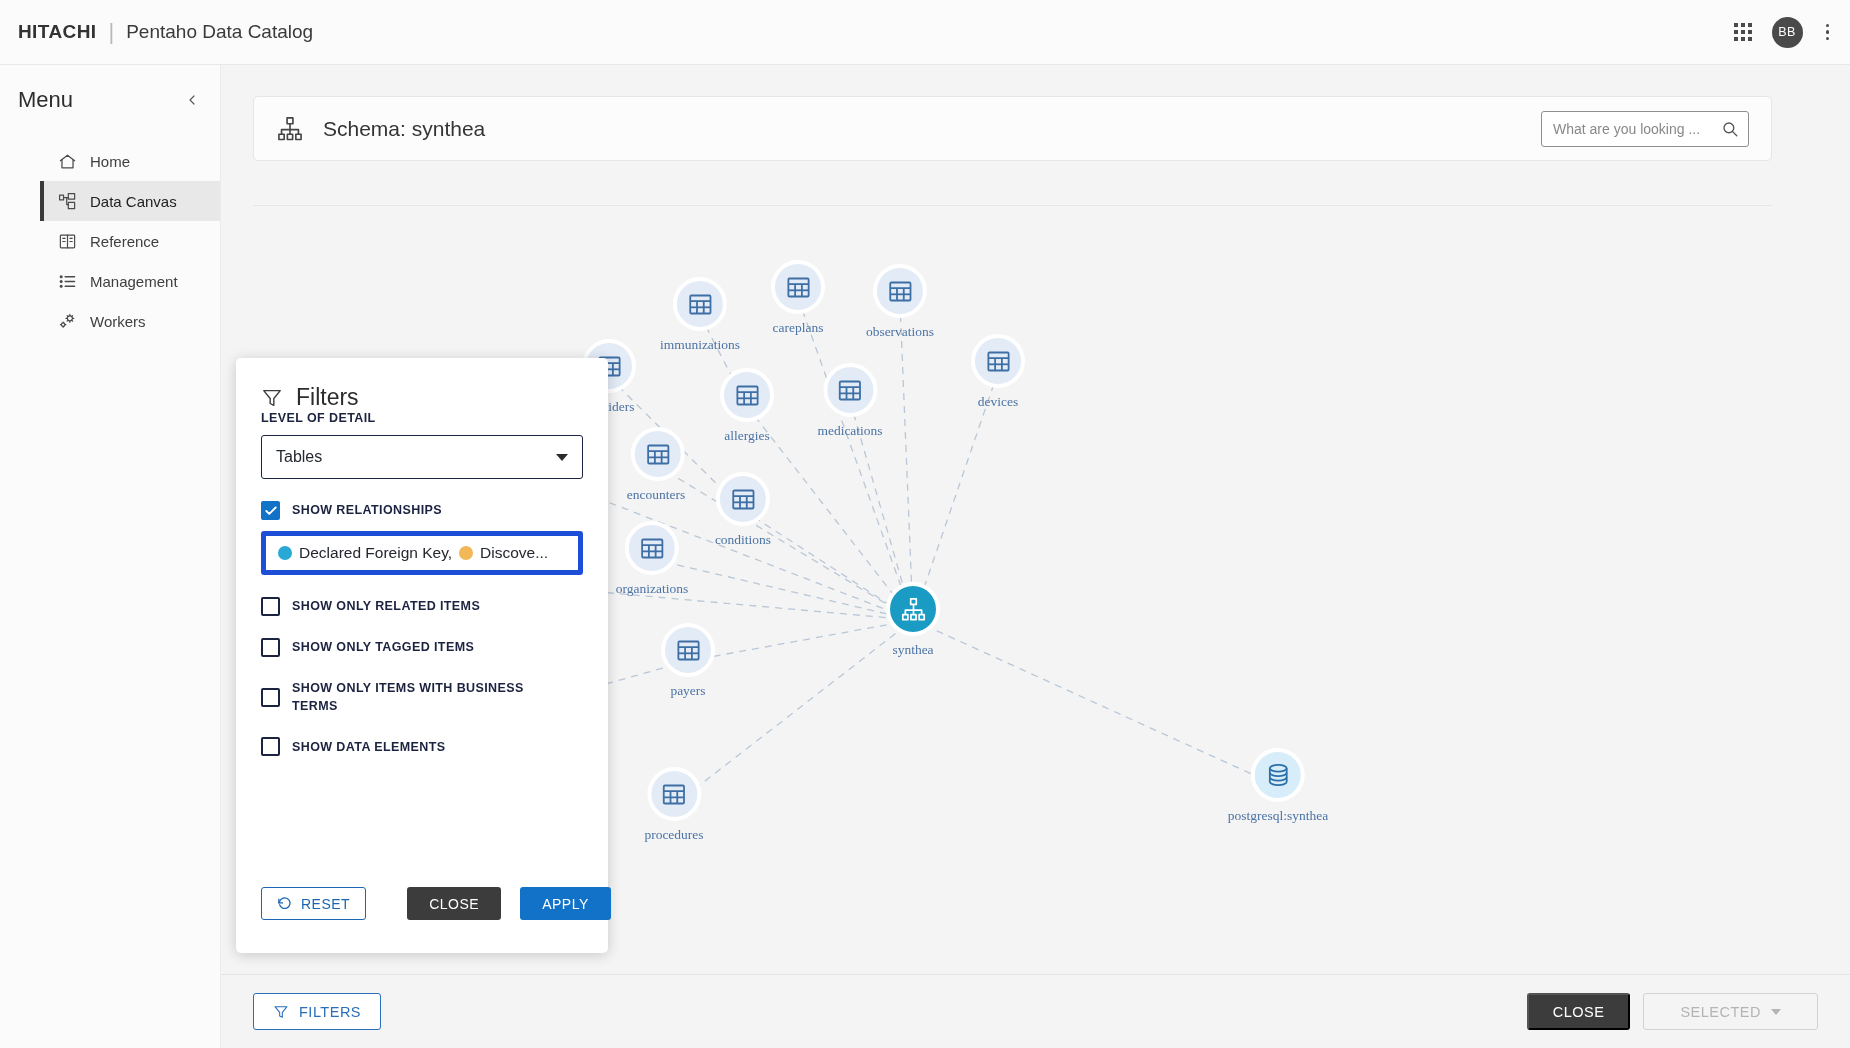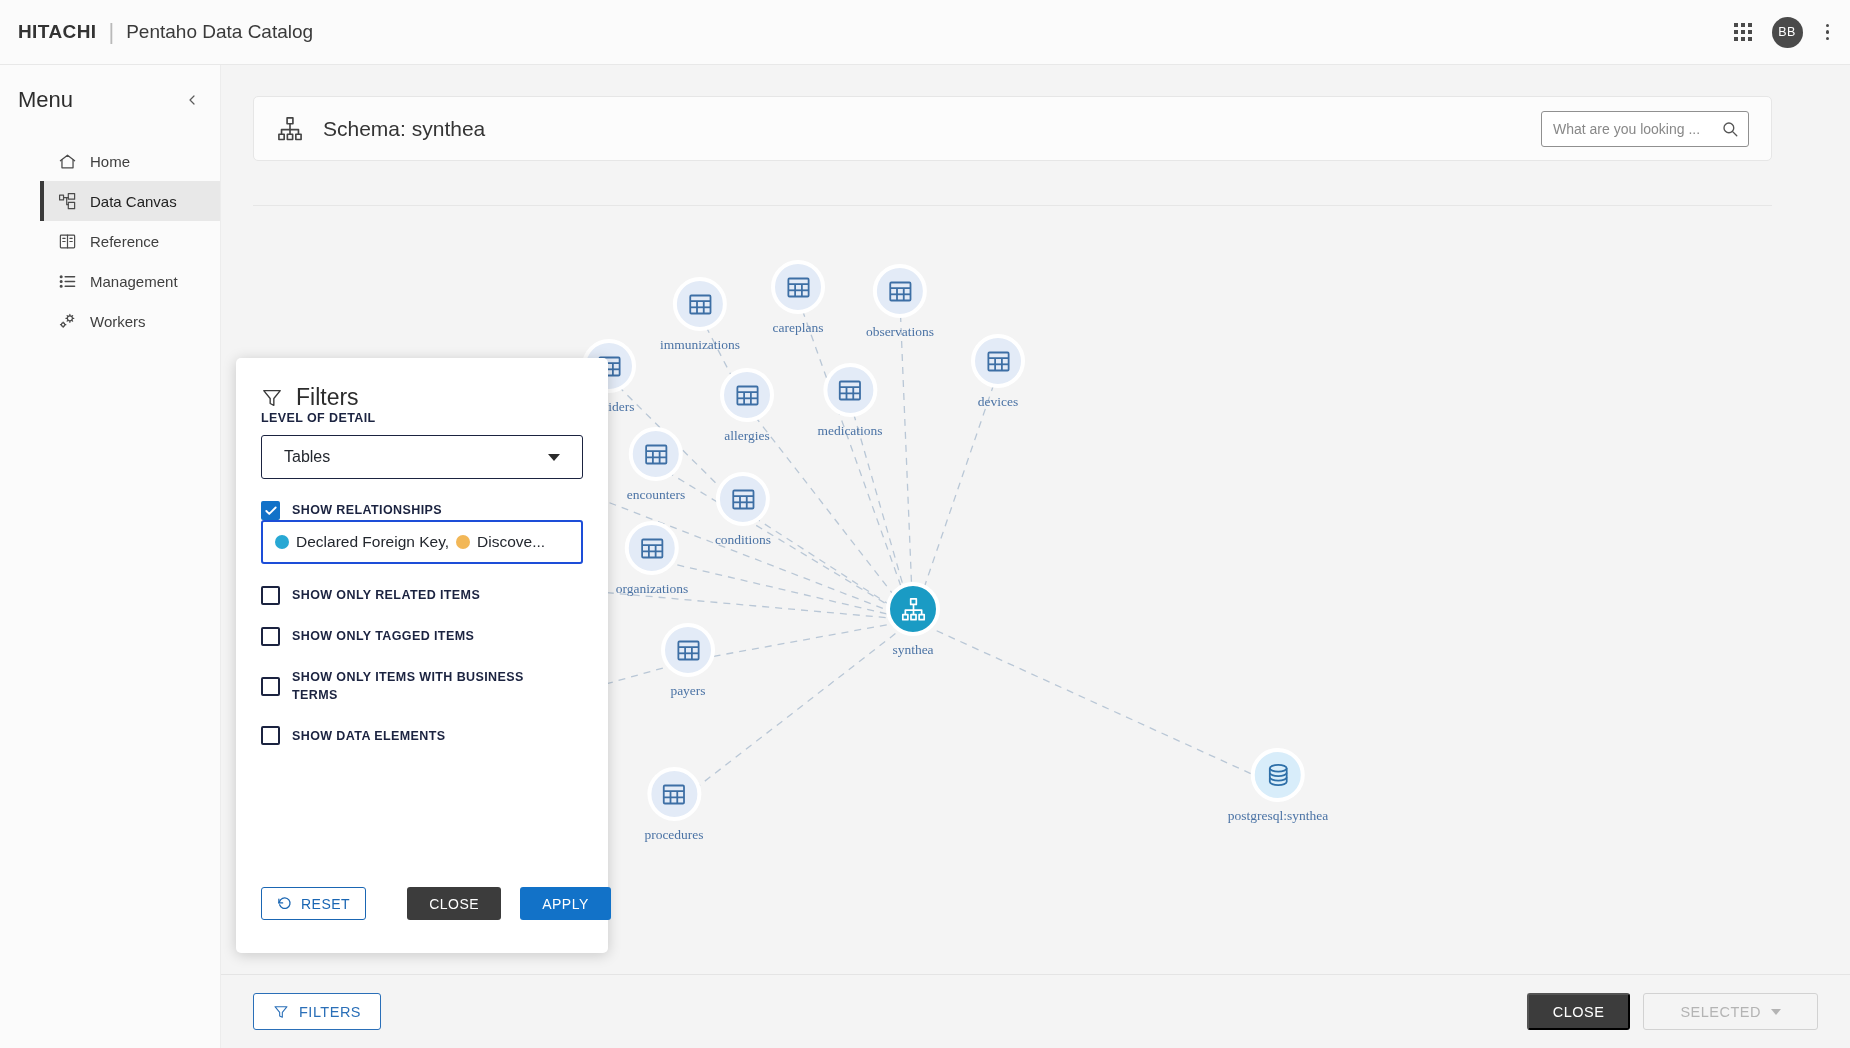--- a/index.html
+++ b/index.html
@@ -123,21 +123,21 @@
   .fp-head { display: flex; align-items: center; gap: 13px; }
   .fp-funnel { width: 22px; height: 22px; color: #3a3a3a; }
   .fp-title { font-size: 23px; color: #2c2c2c; font-weight: 400; }
   .fp-sublabel {
     font-size: 12.5px; font-weight: bold;
     letter-spacing: .4px; color: #1b2340;
   }
   .fp-select {
     margin-top: 10px; width: 322px; height: 44px;
     border: 1px solid #1b2340; border-radius: 3px;
-    display: flex; align-items: center; padding: 0 22px;
+    display: flex; align-items: center; padding: 0 14px;
     font-size: 16px; color: #23272e; cursor: pointer; background: #fff;
   }
   .fp-select .caret {
     margin-left: auto; width: 0; height: 0;
     border-left: 6px solid transparent; border-right: 6px solid transparent;
     border-top: 7px solid #2b2b2b;
   }
   .fp-check-row {
     display: flex; align-items: center; gap: 12px; margin-top: 22px; cursor: pointer;
   }
@@ -145,22 +145,22 @@
     width: 19px; height: 19px; flex: 0 0 19px; border: 2px solid #1b2340;
     border-radius: 2px; background: #fff; display: flex; align-items: center; justify-content: center;
   }
   .cbox.checked { background: #1272c8; border-color: #1272c8; }
   .cbox.checked svg { width: 14px; height: 14px; color: #fff; }
   .cbox:not(.checked) svg { display: none; }
   .cb-label {
     font-size: 12.5px; font-weight: bold; letter-spacing: .4px; color: #1b2340; line-height: 1.45;
   }
   .fp-rel-select {
-    width: 322px; height: 44px;
-    border: 2px solid #1d4ed8; border-radius: 3px;
+    margin-top: 11px; width: 322px; height: 44px;
+    border: 5px solid #1d4ed8; border-radius: 3px;
     display: flex; align-items: center; padding: 0 12px; gap: 7px;
     font-size: 15.5px; color: #23272e; cursor: pointer; background: #fff; overflow: hidden;
   }
   .dot { width: 14px; height: 14px; border-radius: 50%; flex: 0 0 14px; }
   .fp-actions {
     position: absolute; left: 25px; bottom: 33px; display: flex; align-items: center; gap: 19px;
   }
   .btn {
     height: 33px; border-radius: 3px; font-size: 14px; letter-spacing: .5px;
     display: flex; align-items: center; justify-content: center; cursor: pointer;
@@ -432,21 +432,21 @@
             <svg viewBox="0 0 24 24" fill="none" stroke="currentColor" stroke-width="1.6" stroke-linejoin="round">
               <rect x="3" y="4" width="18" height="16" rx="1"></rect>
               <line x1="3" y1="9" x2="21" y2="9"></line>
               <line x1="3" y1="14.5" x2="21" y2="14.5"></line>
               <line x1="9" y1="9" x2="9" y2="20"></line>
               <line x1="15" y1="9" x2="15" y2="20"></line>
             </svg>
           </div>
           <div class="node-label">medications</div>
         </div>
-        <div class="node table" style="left: 435px; top: 259px;">
+        <div class="node table" style="left: 435px; top: 259px; align-items: flex-end;">
           <div class="node-circle">
             <svg viewBox="0 0 24 24" fill="none" stroke="currentColor" stroke-width="1.6" stroke-linejoin="round">
               <rect x="3" y="4" width="18" height="16" rx="1"></rect>
               <line x1="3" y1="9" x2="21" y2="9"></line>
               <line x1="3" y1="14.5" x2="21" y2="14.5"></line>
               <line x1="9" y1="9" x2="9" y2="20"></line>
               <line x1="15" y1="9" x2="15" y2="20"></line>
             </svg>
           </div>
           <div class="node-label">encounters</div>

